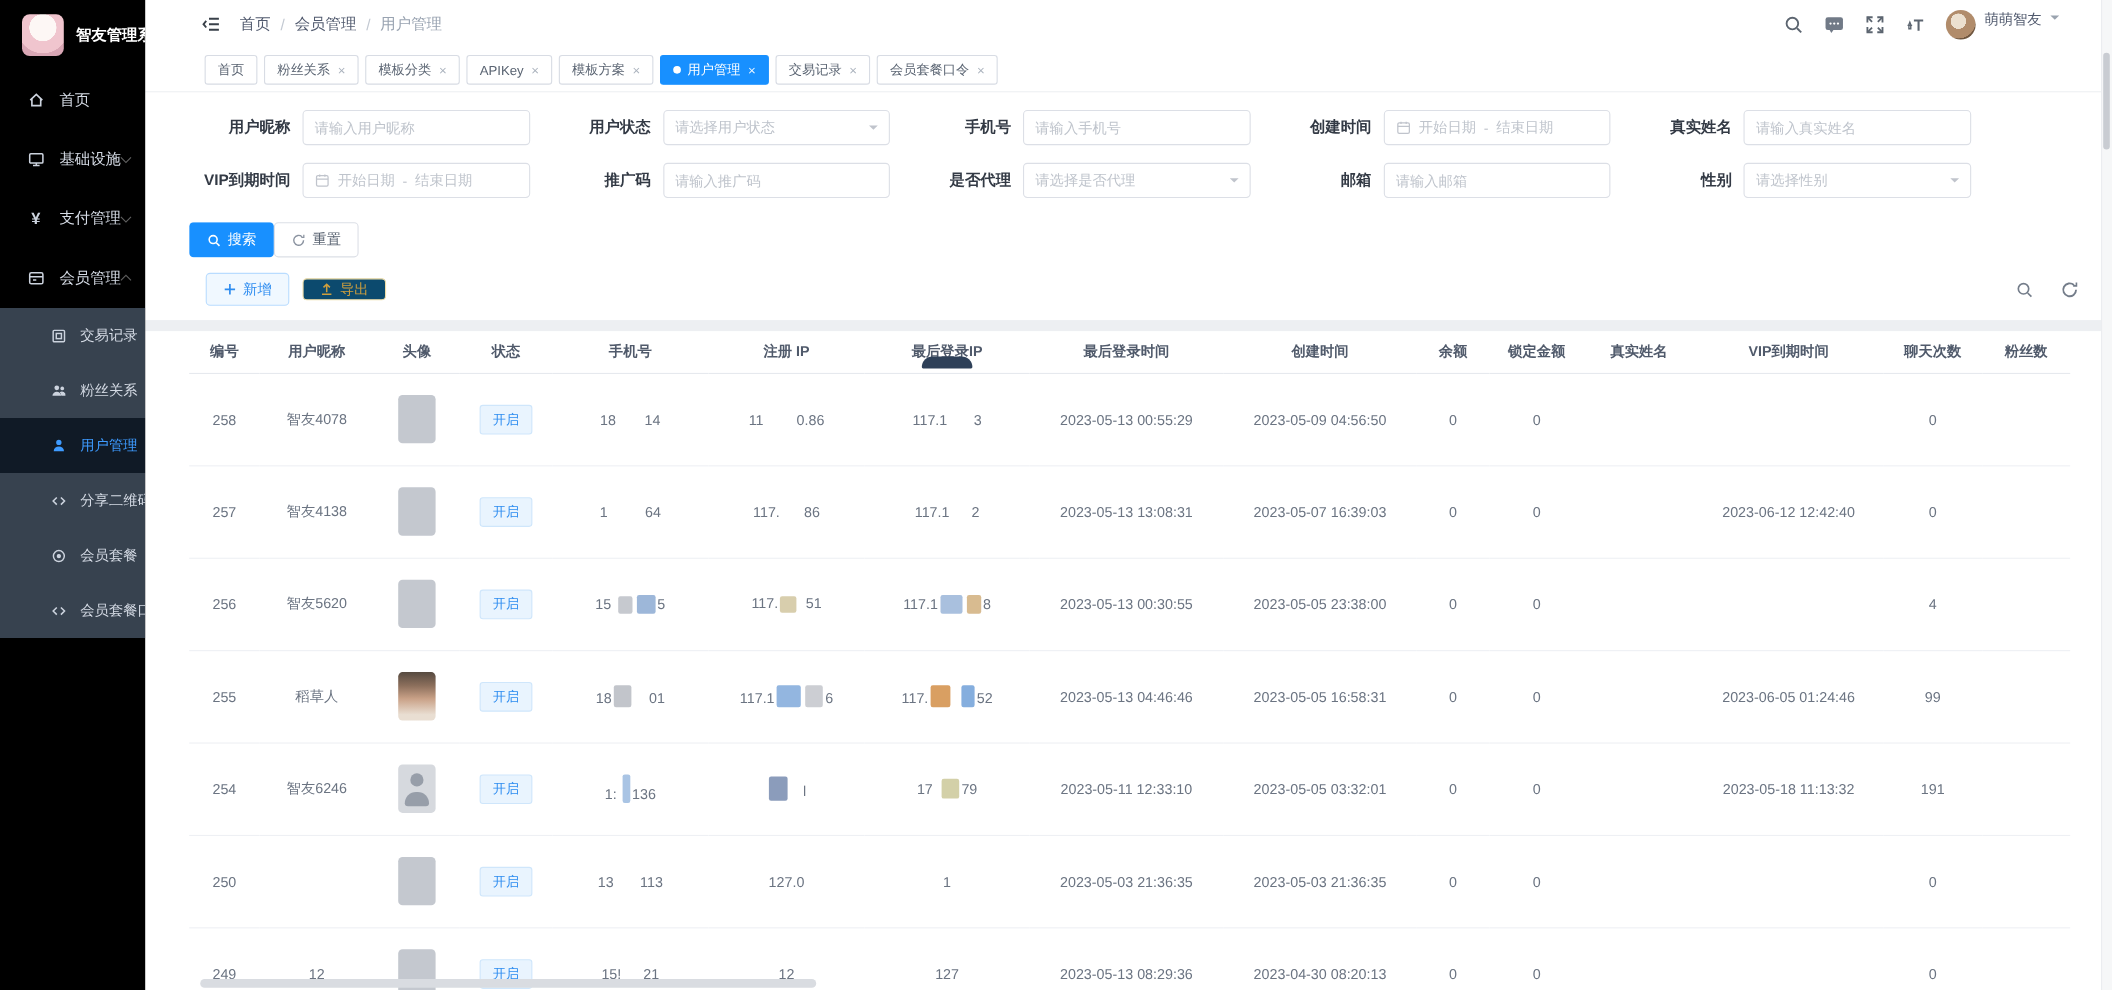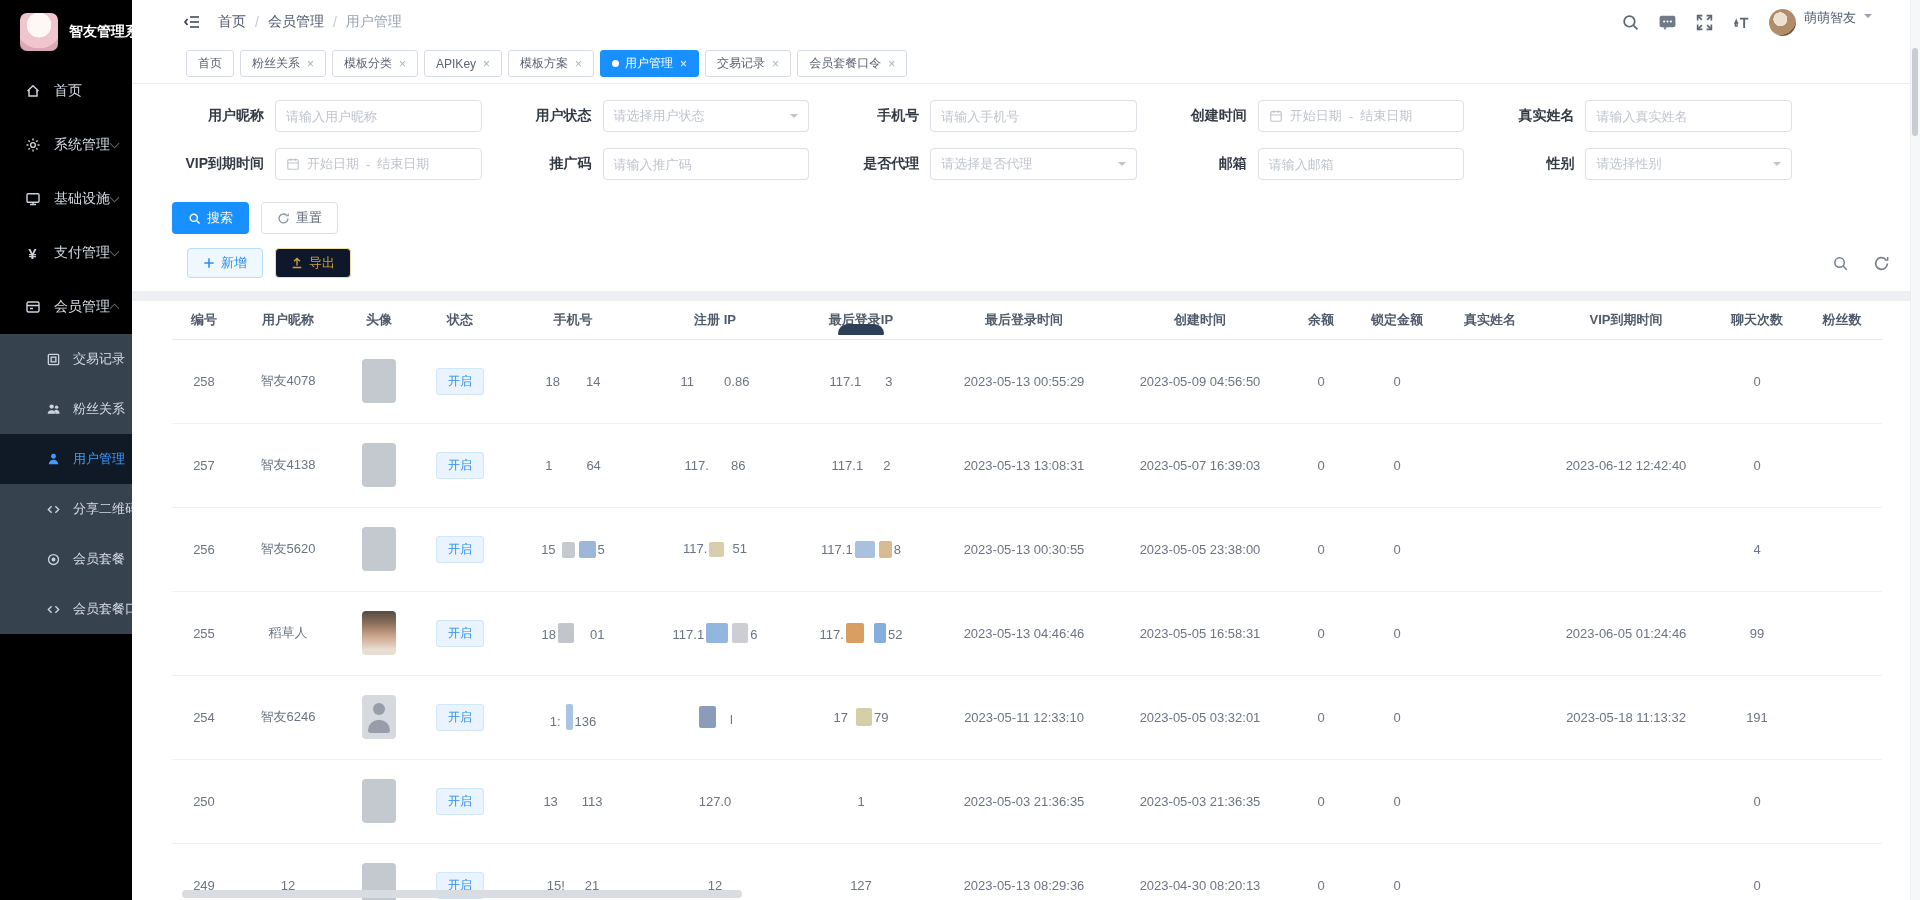--- a/index.html
+++ b/index.html
@@ -59,28 +59,28 @@
 .fcontrol{flex:1;height:32px;border:1px solid #dcdfe6;border-radius:4px;display:flex;align-items:center;padding:0 10px;font-size:13px;color:#bfc4cc;background:#fff;max-width:212px;min-width:0}
 input.fcontrol{outline:none;color:#c2410c}
 input.fcontrol::placeholder{color:#bfc4cc}
 .select .ph{overflow:hidden;white-space:nowrap}
 .caret-d{margin-left:auto;width:0;height:0;border:4px solid transparent;border-top-color:#c0c4cc;margin-top:4px;flex-shrink:0}
 .daterange{gap:7px}
 .daterange .ph{white-space:nowrap;overflow:hidden}
 .daterange .sep{color:#c0c4cc}
 .cal{color:#c0c4cc;display:flex;flex-shrink:0}
 
-.btn-row{display:flex;gap:12px;padding:22px 0 0 40px;align-items:center}
+.btn-row{display:flex;padding:22px 0 0 40px;align-items:center}
 .btn{height:32px;padding:0 15px;border-radius:4px;font-size:13px;display:inline-flex;align-items:center;gap:6px;cursor:pointer;border:1px solid transparent;background:#fff}
 .btn svg{display:block}
 .btn-primary{background:#1890ff;color:#fff}
 .btn-plain{border-color:#dcdfe6;color:#5a6472}
 .tool-row{display:flex;gap:12px;padding:14px 30px 13px 55px;align-items:center}
 .btn-ghost-blue{height:30px;background:#f0f8ff;border-color:#b9dcff;color:#2d8cf0}
-.btn-ghost-yellow{height:30px;background:#0f172a;border-color:#f0dda6;color:#cf9f3d}
+.btn-ghost-yellow{height:20px;background:#0c4a6e;border-color:#f0dda6;color:#cf9f3d}
 .tool-right{margin-left:auto;display:flex;gap:24px;align-items:center}
 .tri{width:17px;height:17px;color:#747d8a;cursor:pointer}
 
 .band{height:10px;background:#edeff2}
 
 
 .table-wrap{position:relative;overflow:hidden;padding-left:40px}
 table{border-collapse:collapse;table-layout:fixed;width:1710px;font-size:13px}
 th{height:38px;font-weight:bold;color:#505a6b;text-align:center;white-space:nowrap;border-bottom:1px solid #e6e9ee;overflow:hidden}
 td{height:84px;text-align:center;color:#6b7482;white-space:nowrap;overflow:hidden;border-bottom:1px solid #eef0f4}
@@ -110,30 +110,20 @@
       <span class="logo-title">智友管理系统</span>
     </div>
     <nav class="menu">
       <div class="menu-item">
         <span class="mi">
           <svg width="16" height="16" viewBox="0 0 16 16" fill="none" stroke="currentColor" stroke-width="1.5">
               <path d="M2.5 8 8 2.8 13.5 8M4 7v6h8V7"></path>
             </svg>
         </span>
           <span>首页</span>
-      </div>
-      <div class="menu-item">
-        <span class="mi">
-          <svg width="16" height="16" viewBox="0 0 16 16" fill="none" stroke="currentColor" stroke-width="1.4">
-              <circle cx="8" cy="8" r="2.4"></circle>
-              <path d="M8 1.5v2M8 12.5v2M1.5 8h2M12.5 8h2M3.4 3.4l1.4 1.4M11.2 11.2l1.4 1.4M12.6 3.4l-1.4 1.4M4.8 11.2l-1.4 1.4"></path>
-            </svg>
-        </span>
-          <span>系统管理</span>
-        <span class="chev down"></span>
       </div>
       <div class="menu-item">
         <span class="mi">
           <svg width="16" height="16" viewBox="0 0 16 16" fill="none" stroke="currentColor" stroke-width="1.4">
               <rect x="2" y="2.8" width="12" height="8.4" rx="1"></rect>
               <path d="M8 11.2v2.3M5 13.5h6"></path>
             </svg>
         </span>
           <span>基础设施</span>
         <span class="chev down"></span>

